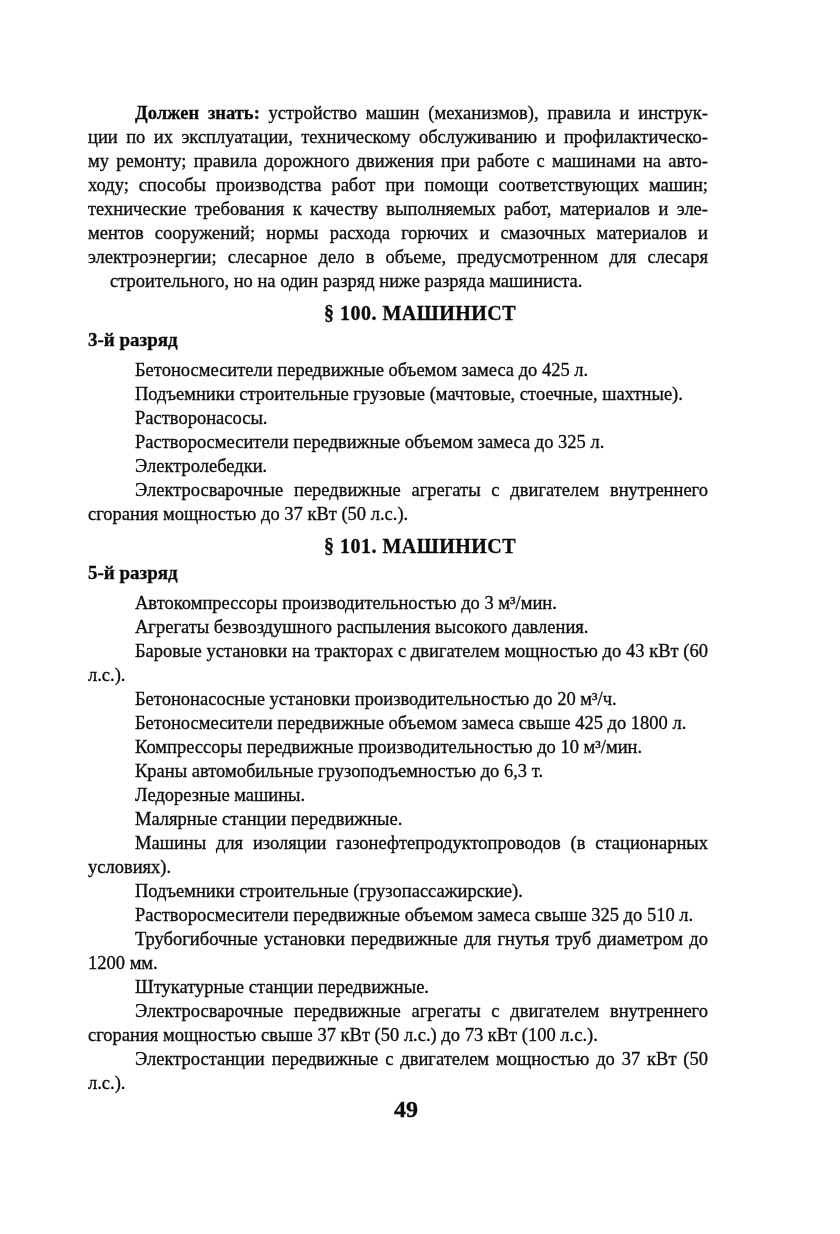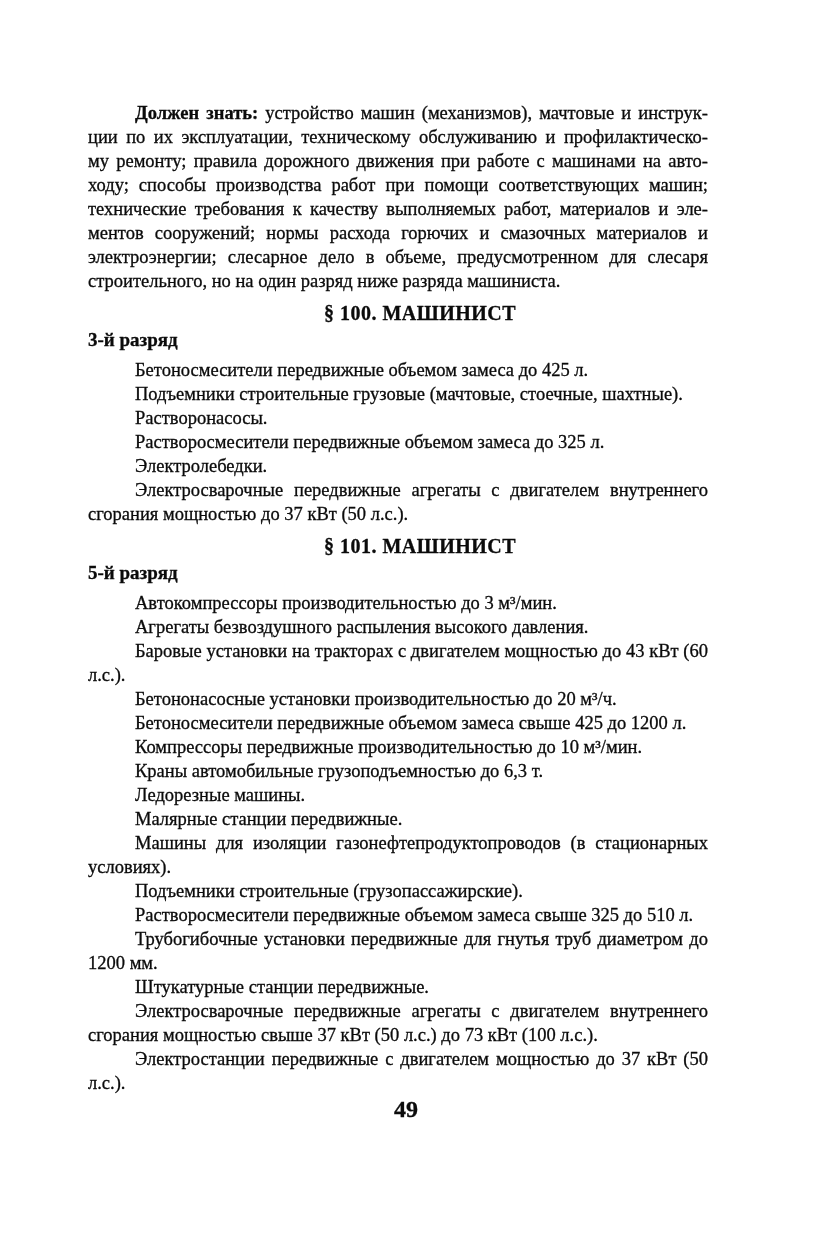--- a/index.html
+++ b/index.html
@@ -30,20 +30,21 @@
     text-align: justify;
     text-align-last: justify;
   }
   .lead { font-weight: bold; }
   .jline {
     text-align: justify;
     text-align-last: justify;
   }
   .intro-rest div:last-child {
     text-align-last: left;
+    margin-left: 22px;
   }
   .sec-head {
     margin: 8px 0 0 0;
     padding-left: 44px;
     font-size: 20px;
     font-weight: bold;
     text-align: center;
     line-height: 25px;
     letter-spacing: 0.5px;
   }
@@ -69,21 +70,21 @@
     font-size: 24px;
     font-weight: bold;
   }
 </style>
 </head>
 <body>
 
 <div class="page">
 
   <div class="intro">
-    <div class="intro-first"><span class="lead">Должен знать:</span><span> устройство машин (механизмов), мачтовые и инструк-</span></div>
+    <div class="intro-first"><span class="lead">Должен знать:</span><span> устройство машин (механизмов), правила и инструк-</span></div>
     <div class="intro-rest">
         <div class="jline">ции по их эксплуатации, техническому обслуживанию и профилактическо-</div>
         <div class="jline">му ремонту; правила дорожного движения при работе с машинами на авто-</div>
         <div class="jline">ходу; способы производства работ при помощи соответствующих машин;</div>
         <div class="jline">технические требования к качеству выполняемых работ, материалов и эле-</div>
         <div class="jline">ментов сооружений; нормы расхода горючих и смазочных материалов и</div>
         <div class="jline">электроэнергии; слесарное дело в объеме, предусмотренном для слесаря</div>
         <div class="jline">строительного, но на один разряд ниже разряда машиниста.</div>
       </div>
   </div>
@@ -102,21 +103,21 @@
   </div>
 
   <div class="section">
     <h2 class="sec-head">§ 101. МАШИНИСТ</h2>
     <div class="grade">5-й разряд</div>
     <div class="items">
         <div class="item">Автокомпрессоры производительностью до 3 м³/мин.</div>
         <div class="item">Агрегаты безвоздушного распыления высокого давления.</div>
         <div class="item">Баровые установки на тракторах с двигателем мощностью до 43 кВт (60 л.с.).</div>
         <div class="item">Бетононасосные установки производительностью до 20 м³/ч.</div>
-        <div class="item">Бетоносмесители передвижные объемом замеса свыше 425 до 1200 л.</div>
+        <div class="item">Бетоносмесители передвижные объемом замеса свыше 425 до 1800 л.</div>
         <div class="item">Компрессоры передвижные производительностью до 10 м³/мин.</div>
         <div class="item">Краны автомобильные грузоподъемностью до 6,3 т.</div>
         <div class="item">Ледорезные машины.</div>
         <div class="item">Малярные станции передвижные.</div>
         <div class="item">Машины для изоляции газонефтепродуктопроводов (в стационарных условиях).</div>
         <div class="item">Подъемники строительные (грузопассажирские).</div>
         <div class="item">Растворосмесители передвижные объемом замеса свыше 325 до 510 л.</div>
         <div class="item">Трубогибочные установки передвижные для гнутья труб диаметром до 1200 мм.</div>
         <div class="item">Штукатурные станции передвижные.</div>
         <div class="item">Электросварочные передвижные агрегаты с двигателем внутреннего сгорания мощностью свыше 37 кВт (50 л.с.) до 73 кВт (100 л.с.).</div>

